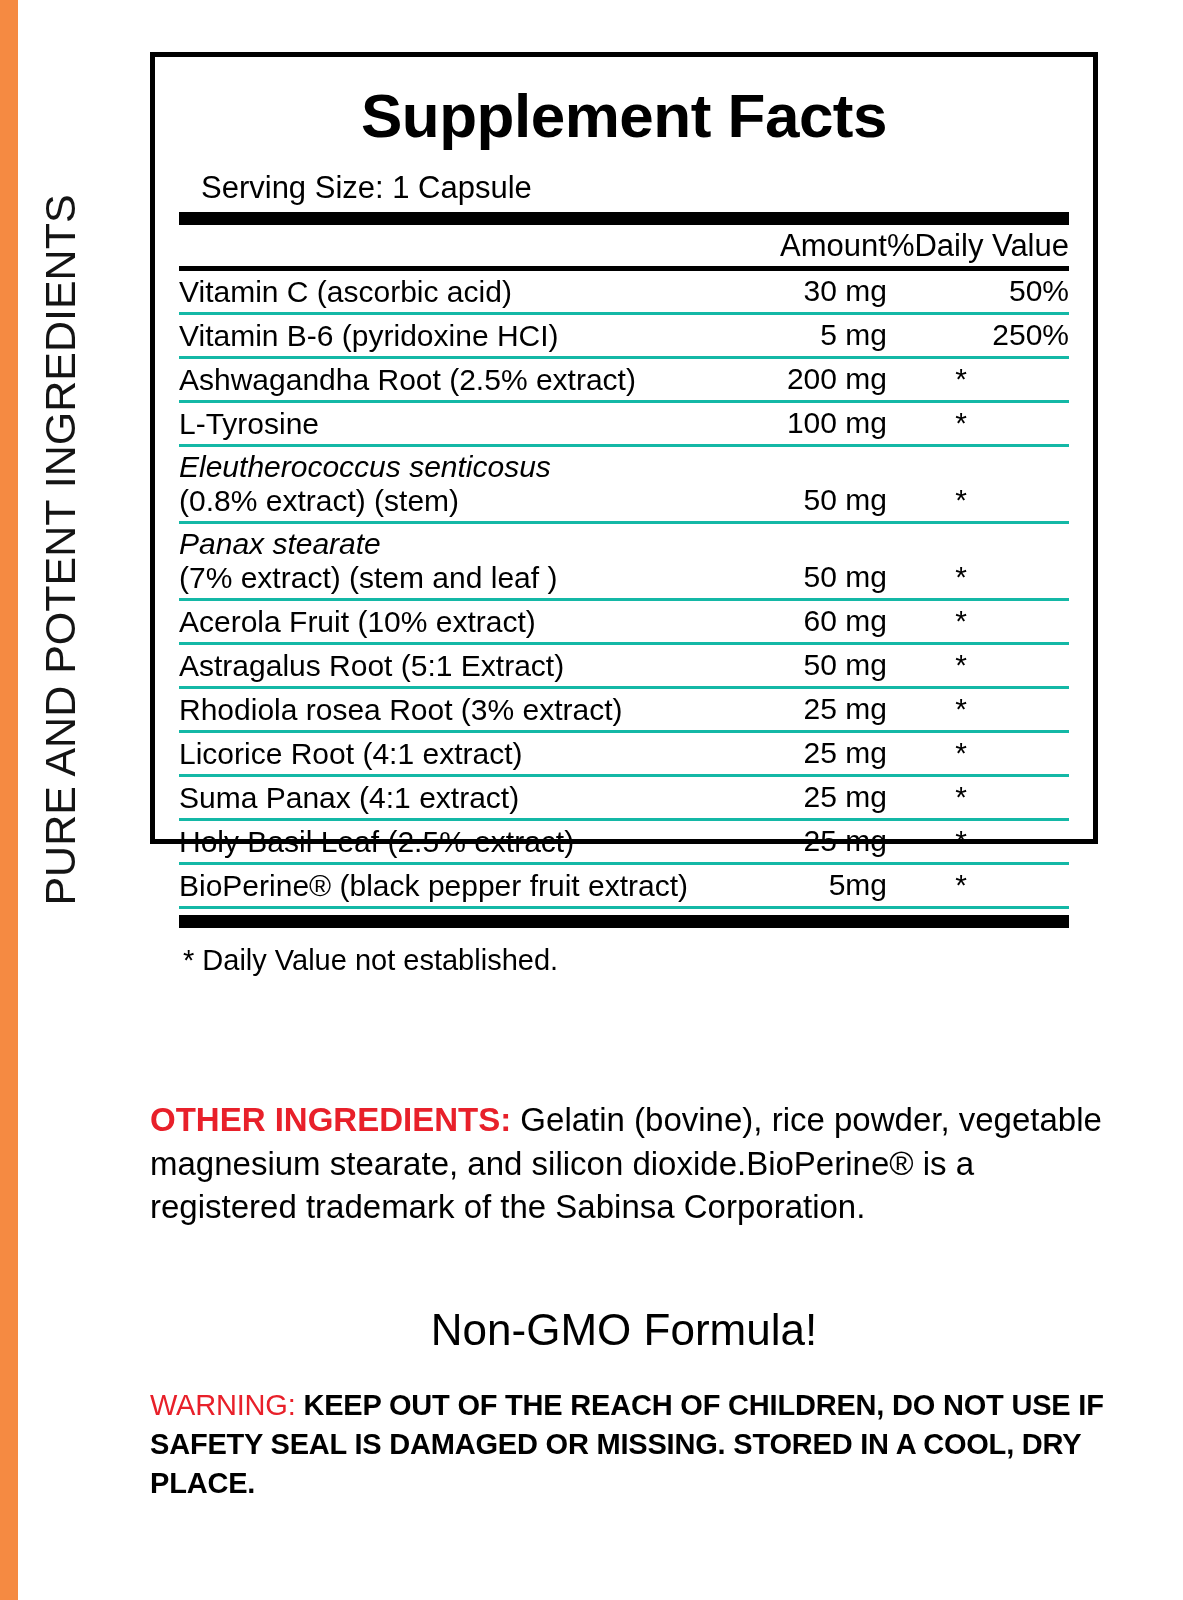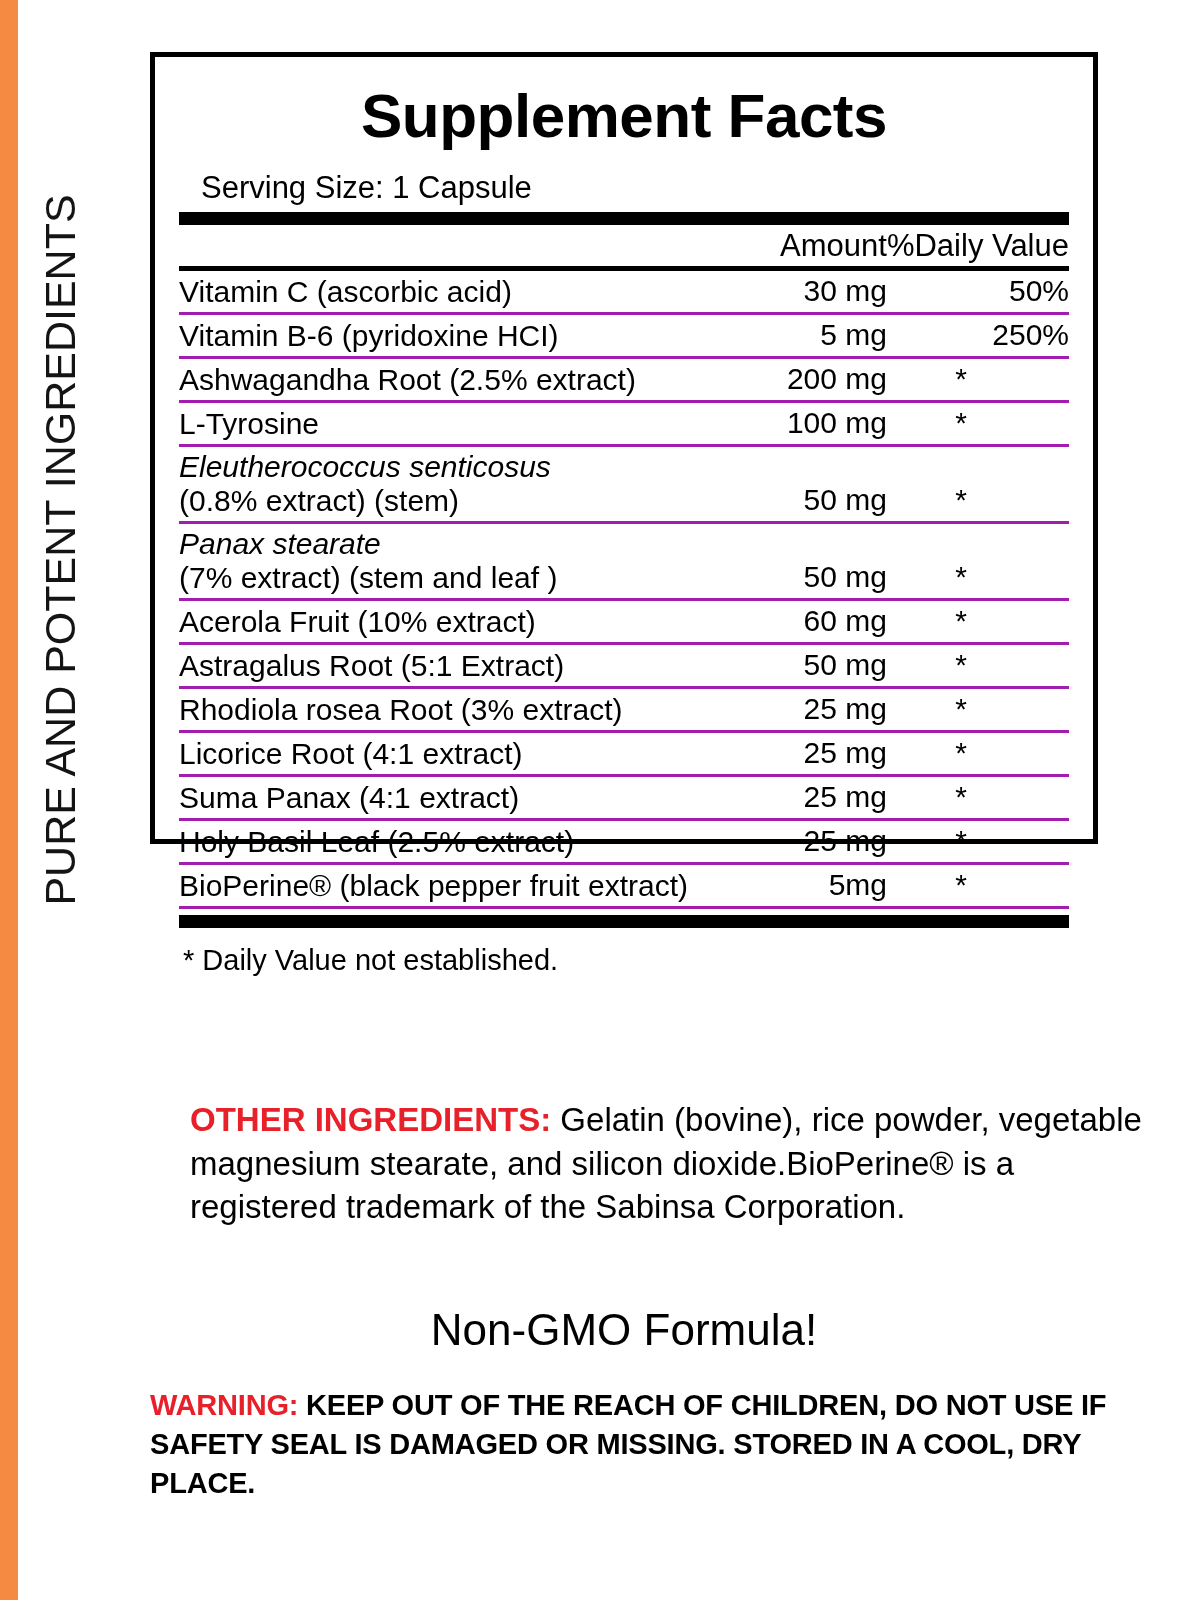--- a/index.html
+++ b/index.html
@@ -80,21 +80,21 @@
   }
 
   table.facts {
     width: 100%;
     border-collapse: collapse;
     font-size: 30px;
   }
   table.facts td {
     padding: 3px 0 4px 0;
     vertical-align: bottom;
-    border-bottom: 3px solid #a21caf;
+    border-bottom: 3px solid #14b8a6;
   }
   table.facts tr.head td {
     border-bottom: none;
     padding-bottom: 2px;
   }
   td.name {
     text-align: left;
     padding-left: 4px;
     line-height: 1.12;
   }
@@ -127,21 +127,20 @@
   }
 
   
   .other {
     position: absolute;
     left: 150px;
     top: 1098px;
     width: 960px;
     font-size: 33px;
     line-height: 1.32;
-    margin-left: 40px;
   }
   .other .label {
     color: #e8202a;
     font-weight: bold;
   }
   .nongmo {
     position: absolute;
     left: 150px;
     top: 1305px;
     width: 948px;
@@ -153,21 +152,21 @@
     left: 150px;
     top: 1386px;
     width: 960px;
     font-size: 29px;
     font-weight: bold;
     line-height: 1.35;
     letter-spacing: -0.2px;
   }
   .warning .wlabel {
     color: #e8202a;
-    font-weight: bold;
+    font-weight: normal;
   }
 </style>
 </head>
 <body>
 
 <div class="left-stripe"></div>
 
 <div class="side-text-wrap">
   <div class="side-vertical">PURE AND POTENT INGREDIENTS</div>
 </div>

